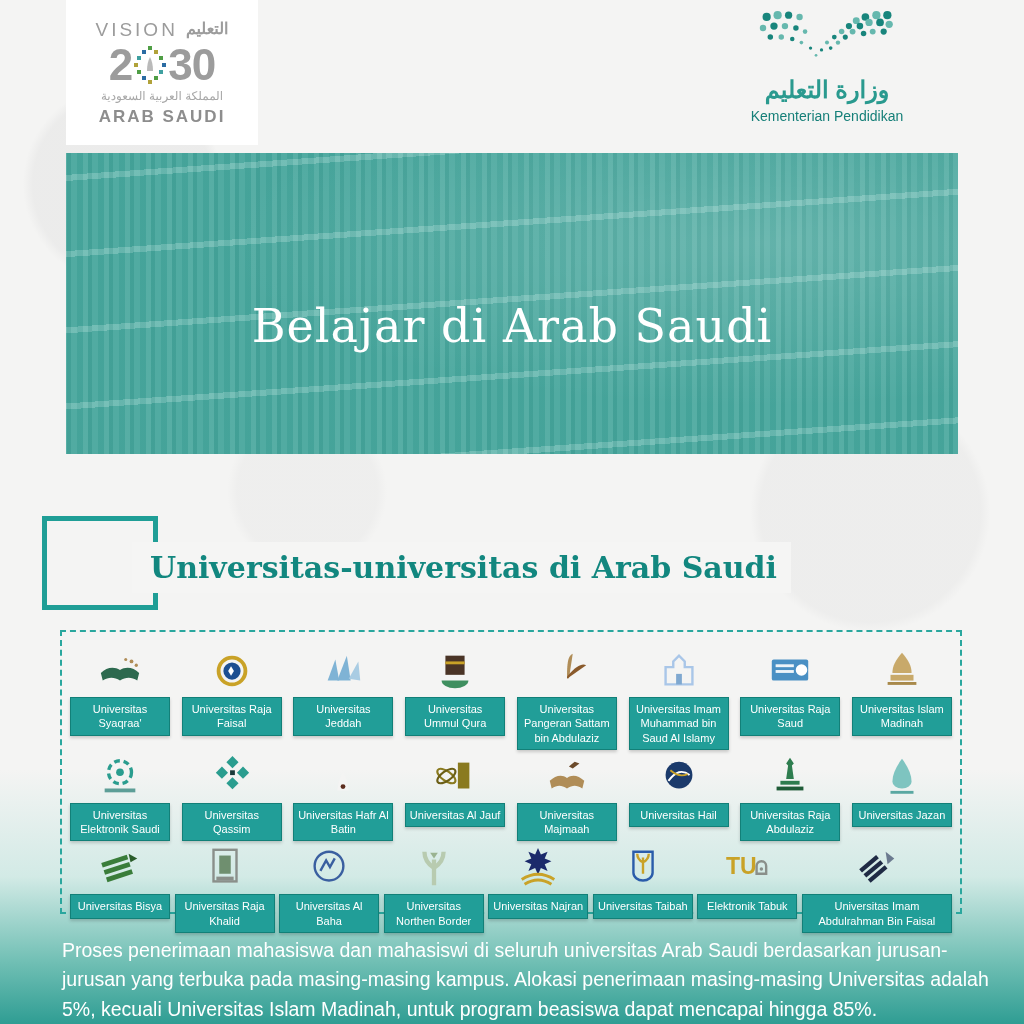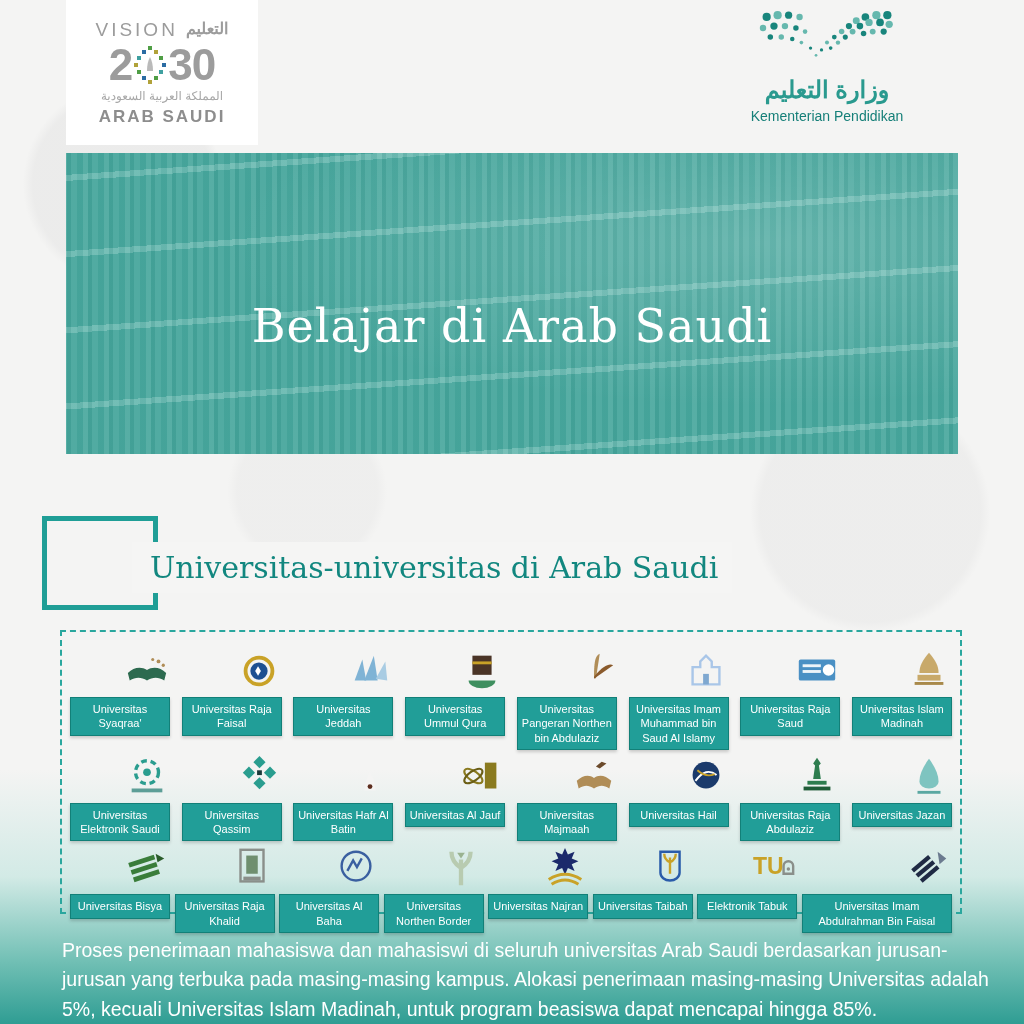--- a/index.html
+++ b/index.html
@@ -43,34 +43,34 @@
     transform:rotate(-2deg); }
   .banner::after { content:""; position:absolute; inset:0;
     background:radial-gradient(ellipse at 78% 30%, rgba(255,255,255,.16), transparent 55%); }
   .banner-title { position:absolute; z-index:2; width:100%; top:146px; text-align:center;
     font-family:"DejaVu Serif", serif; font-size:46px; color:#ffffff; letter-spacing:1px; }
 
   
   .sec { position:absolute; left:42px; top:516px; height:96px; }
   .sec-square { width:116px; height:94px; border:5px solid #1f9e96; }
   .sec-title { position:absolute; left:90px; top:26px; background:#f5f5f4;
-    padding:8px 14px 8px 18px; font-family:"DejaVu Serif", serif; font-weight:normal;
+    padding:8px 14px 8px 18px; font-family:"DejaVu Serif", serif; font-weight:bold;
     font-size:30px; color:#12877f; white-space:nowrap; }
 
   
   .footer-grad { position:absolute; left:0; top:770px; width:1024px; height:254px;
     background:linear-gradient(180deg, rgba(183,226,219,0) 0%, rgba(183,226,219,.55) 42%,
       #72c0b5 75%, #2f9d93 100%); }
 
   
   .uni-box { position:absolute; left:60px; top:630px; width:902px; height:284px;
     border:2px dashed #2aa79e; padding:12px 8px 14px 8px;
     display:flex; flex-direction:column; justify-content:space-between; }
   .uni-row { display:flex; justify-content:space-between; align-items:flex-start; }
-  .uni { width:100px; display:flex; flex-direction:column; align-items:flex-end; }
+  .uni { width:100px; display:flex; flex-direction:column; align-items:center; }
   .uni.wide { width:150px; }
   .uni-logo { height:50px; display:flex; align-items:flex-end; justify-content:center;
     margin-bottom:3px; }
   .uni-logo svg { width:46px; height:46px; }
   .uni-label { background:#219e98; border:1px solid #128078; color:#fff;
     font-size:11px; line-height:1.3; text-align:center; padding:4px 3px; width:100%;
     box-shadow:0 2px 3px rgba(0,0,0,.18); }
 
   
   .footer-text { position:absolute; left:62px; top:936px; width:934px;
@@ -211,21 +211,21 @@
         <div class="uni-logo">
           <svg viewBox="0 0 48 48">
             <g fill="#b08d57">
               <path d="M24 30#8a5a2b4 18 8 16 4 18l20 14z"></path>
               <path d="M24 30#8a5a2b8 14 14 10 10 10l14 22z" fill="#8a5a2b"></path>
               <path d="M24 30c0-18 2-22 6-24l-4 26z"></path>
               <path d="M24 30c10-12 16-14 20-12L24 32z" fill="#8a5a2b"></path>
             </g>
           </svg>
         </div>
-        <div class="uni-label">Universitas Pangeran Northen bin Abdulaziz</div>
+        <div class="uni-label">Universitas Pangeran Sattam bin Abdulaziz</div>
       </div>
       <div class="uni">
         <div class="uni-logo">
           <svg viewBox="0 0 48 48">
             <path d="M10 38V20h8v-6l6-6 6 6v6h8v18z" fill="none" stroke="#a9c6e8" stroke-width="2.5"></path>
             <rect x="21" y="27" width="6" height="11" fill="#7fa8d0"></rect>
           </svg>
         </div>
         <div class="uni-label">Universitas Imam Muhammad bin Saud Al Islamy</div>
       </div>

